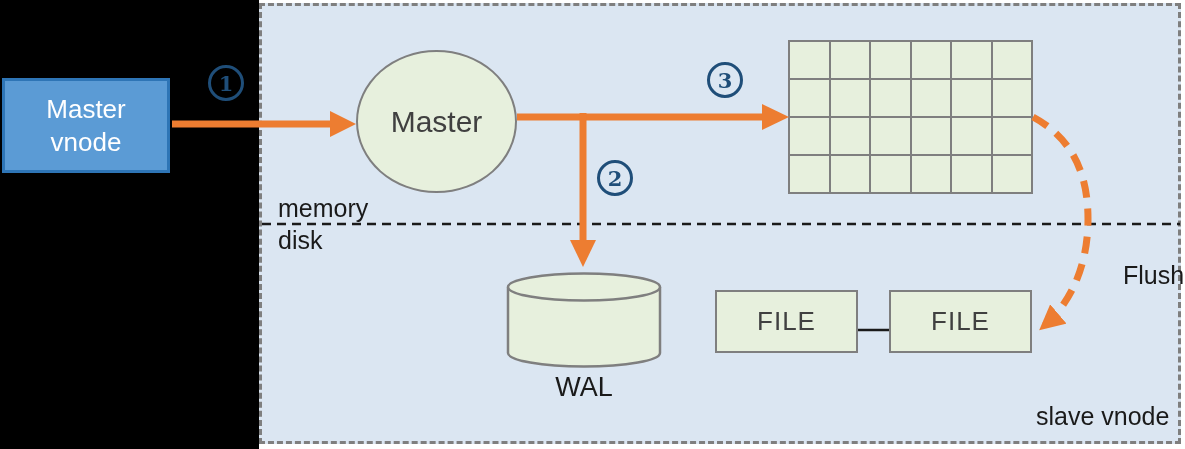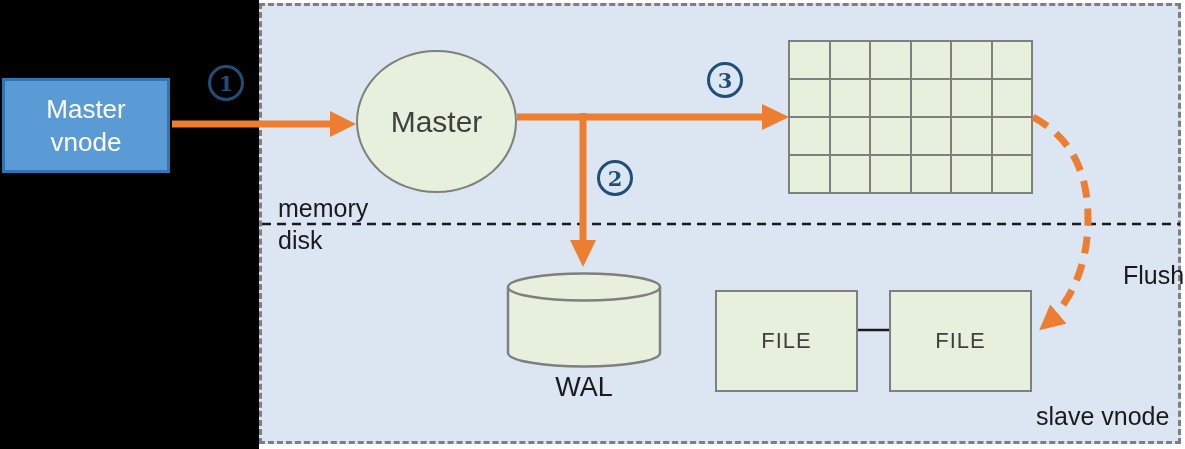--- a/index.html
+++ b/index.html
@@ -40,24 +40,24 @@
     color:var(--text-dark,#404040);font-size:30px;
   }
   #cache-grid{
     left:788px;top:40px;width:245px;height:154px;
     background:var(--node-border,#7f7f7f);
     display:grid;gap:2px;padding:2px;z-index:2;
   }
   #cache-grid .cell{background:var(--node-green,#e7f0dd);}
 
   .file-node{
-    top:290px;width:143px;height:102px;
+    top:290px;width:143px;height:63px;
     background:var(--node-green,#e7f0dd);
     border:2.5px solid var(--node-border,#7f7f7f);
-    color:var(--text-dark,#404040);font-size:22px;letter-spacing:1px;
+    color:var(--text-dark,#404040);font-size:26px;letter-spacing:1px;
   }
   #file-node-1{left:715px;}
   #file-node-2{left:889px;}
 
   #diagram-svg{
     left:0;top:0;width:1185px;height:449px;
     z-index:5;pointer-events:none;
   }
   .orange-stroke{stroke:var(--orange,#ed7d31);}
   .orange-fill{fill:var(--orange,#ed7d31);}

